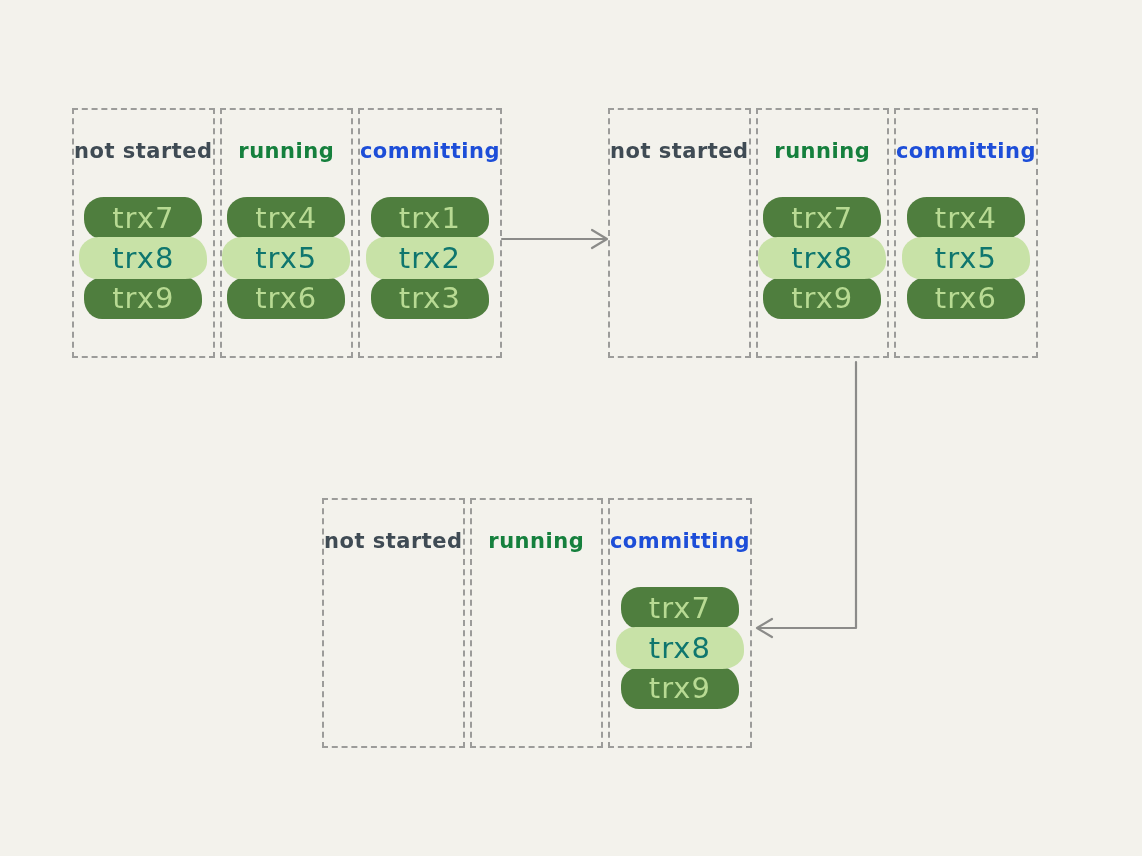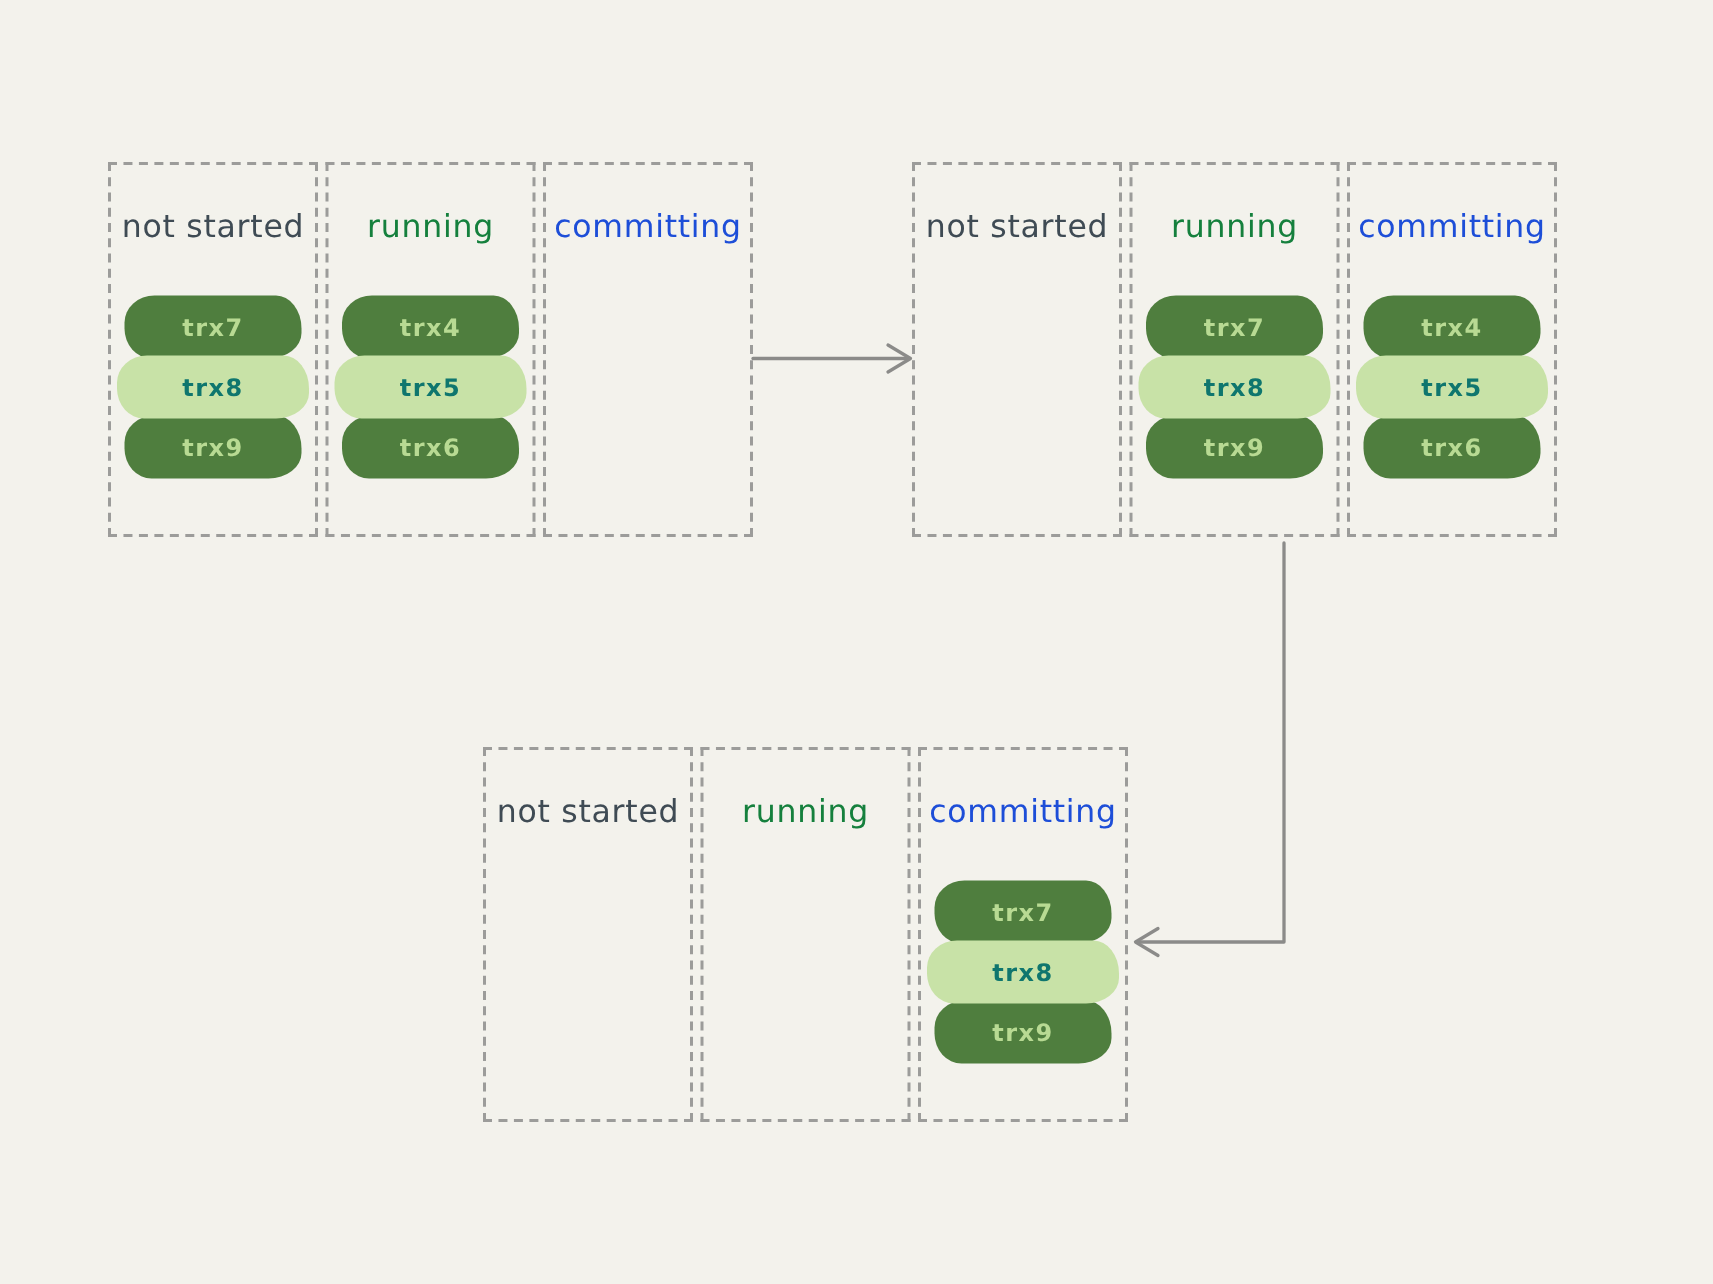--- a/index.html
+++ b/index.html
@@ -28,41 +28,41 @@
     flex: 1;
     border: 2px dashed #9c9c9a;
     box-sizing: border-box;
     display: flex;
     flex-direction: column;
     align-items: center;
   }
   .state-label {
     margin-top: 27px;
     font-size: 21px;
-    font-weight: normal;
+    font-weight: bold;
     letter-spacing: 0.5px;
     white-space: nowrap;
     line-height: 28px;
   }
   .c-notstarted { color: #3f4b54; }
   .c-running    { color: #15803d; }
   .c-committing { color: #1d4ed8; }
   .pill-stack {
     margin-top: 32px;
     display: flex;
     flex-direction: column;
     align-items: center;
   }
   .pill {
     height: 42px;
     display: flex;
     align-items: center;
     justify-content: center;
-    font-size: 16px;
-    font-weight: bold;
+    font-size: 29px;
+    font-weight: normal;
     letter-spacing: 1px;
     border-radius: 20px 17px 22px 18px / 18px 22px 17px 20px;
   }
   .pill-dark {
     width: 118px;
     background: #4f7e3e;
     color: #b8da93;
   }
   .pill-light {
     width: 128px;
@@ -96,20 +96,25 @@
     <div class="col">
       <div class="state-label c-running">running</div>
       <div class="pill-stack">
         <div class="pill pill-dark">trx4</div>
         <div class="pill pill-light">trx5</div>
         <div class="pill pill-dark">trx6</div>
       </div>
     </div>
     <div class="col">
       <div class="state-label c-committing">committing</div>
+      <div class="pill-stack">
+        <div class="pill pill-dark">trx1</div>
+        <div class="pill pill-light">trx2</div>
+        <div class="pill pill-dark">trx3</div>
+      </div>
     </div>
   </div>
 
   <div class="panel panel-2">
     <div class="col">
       <div class="state-label c-notstarted">not started</div>
     </div>
     <div class="col">
       <div class="state-label c-running">running</div>
       <div class="pill-stack">

